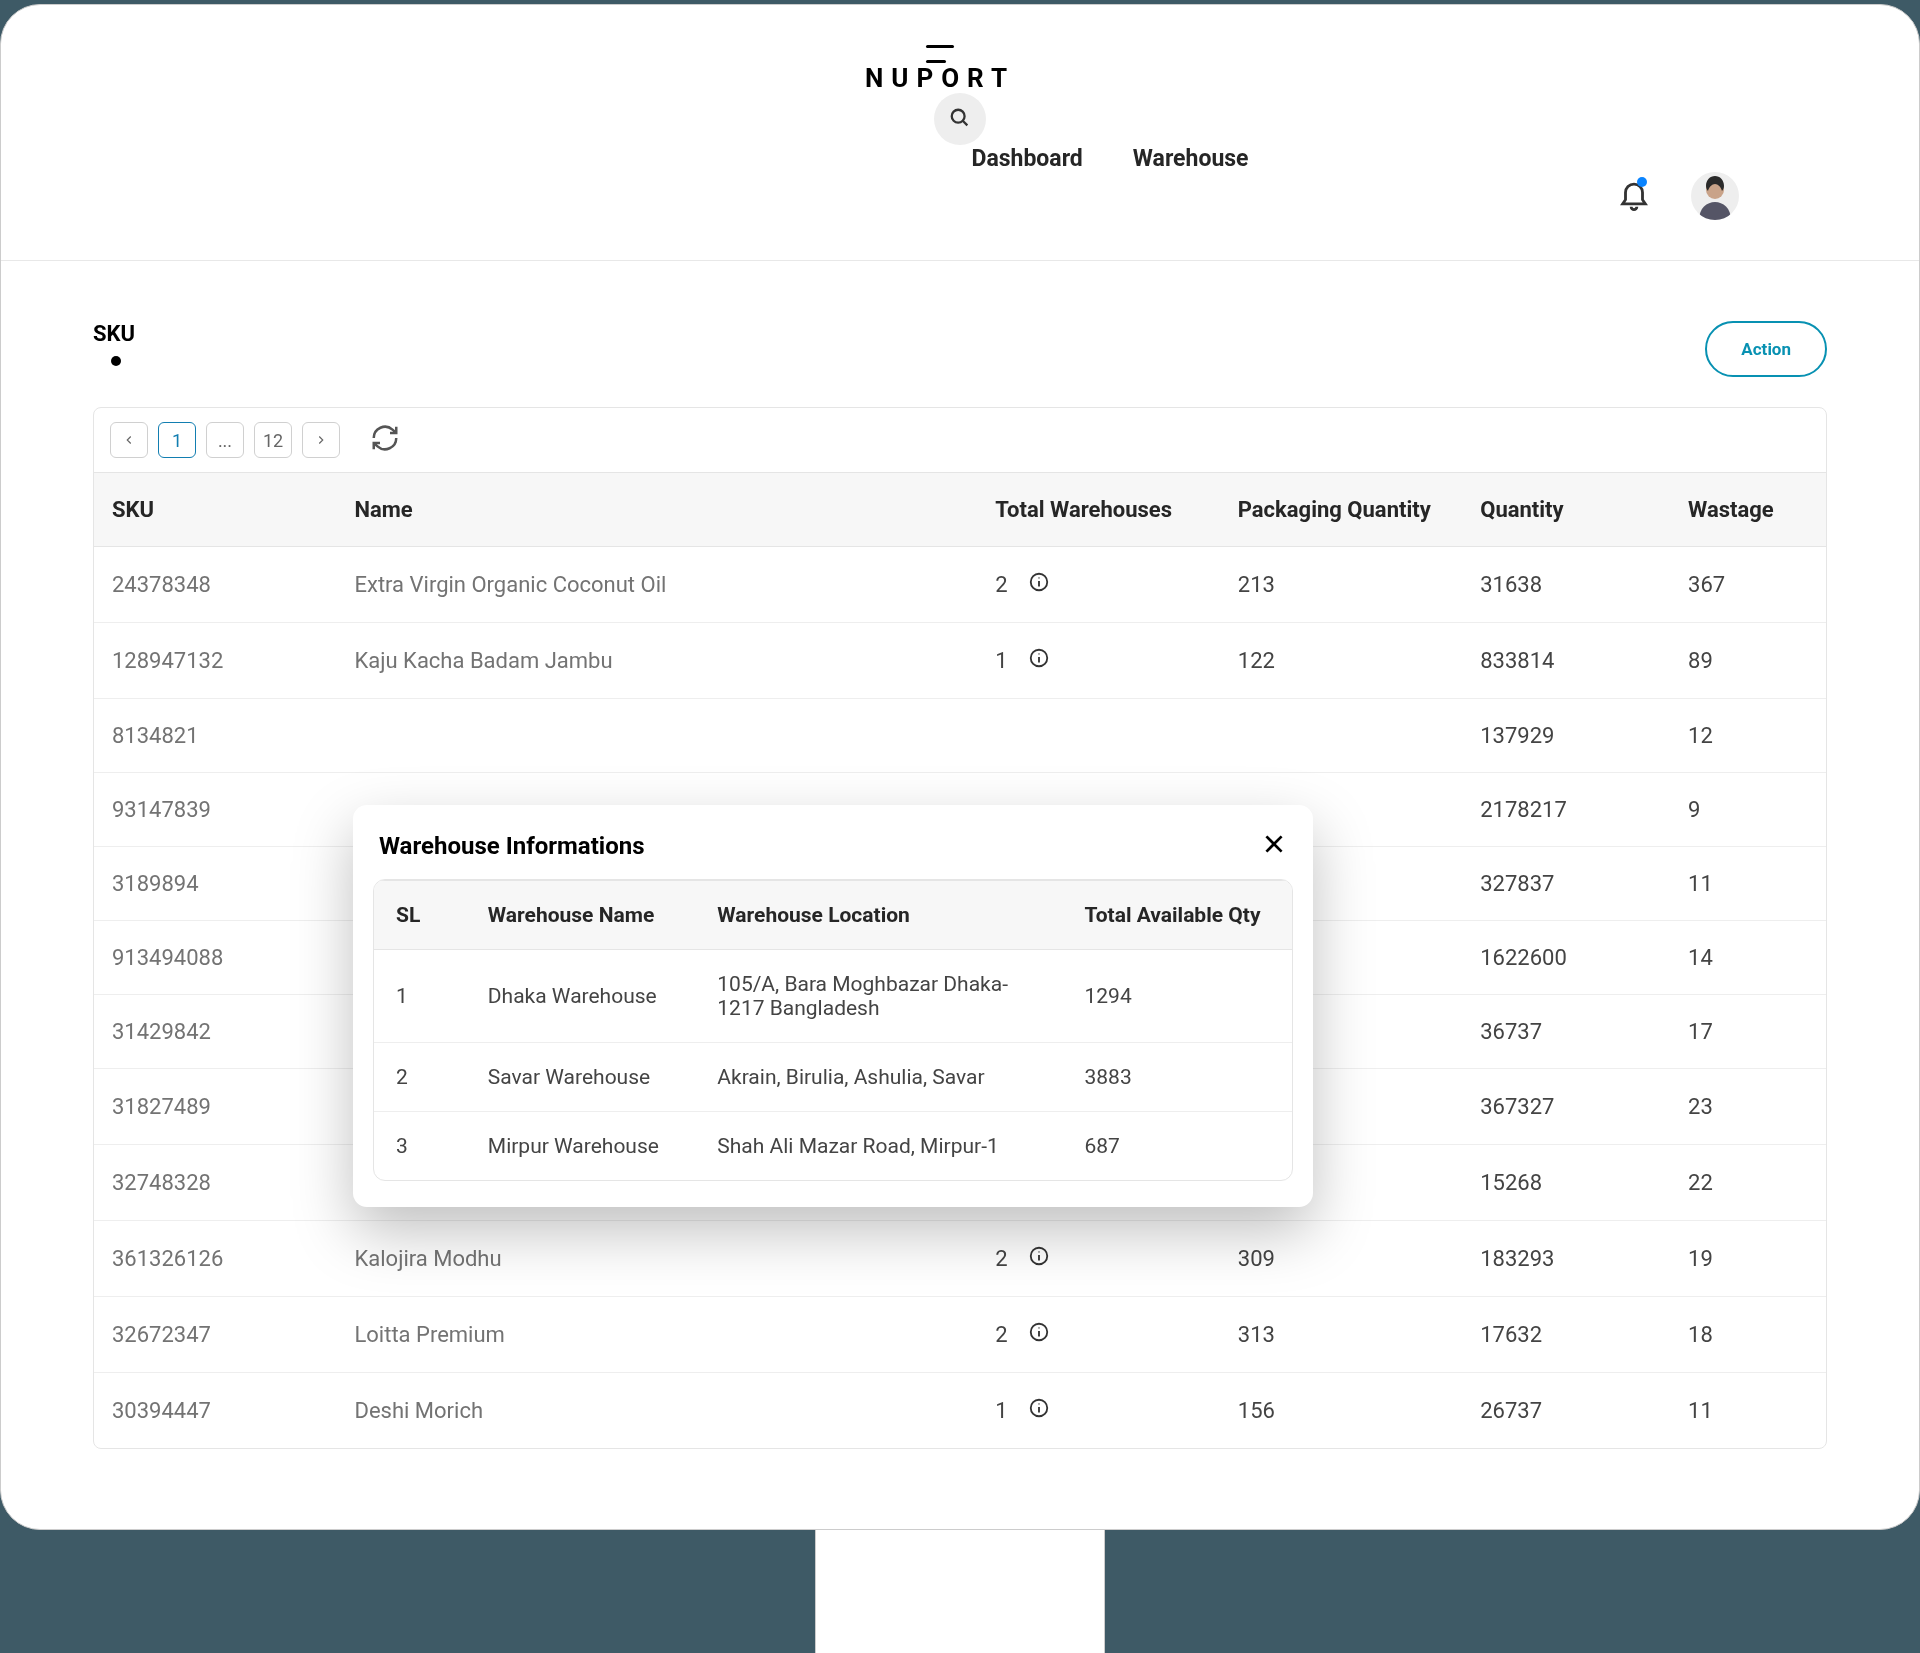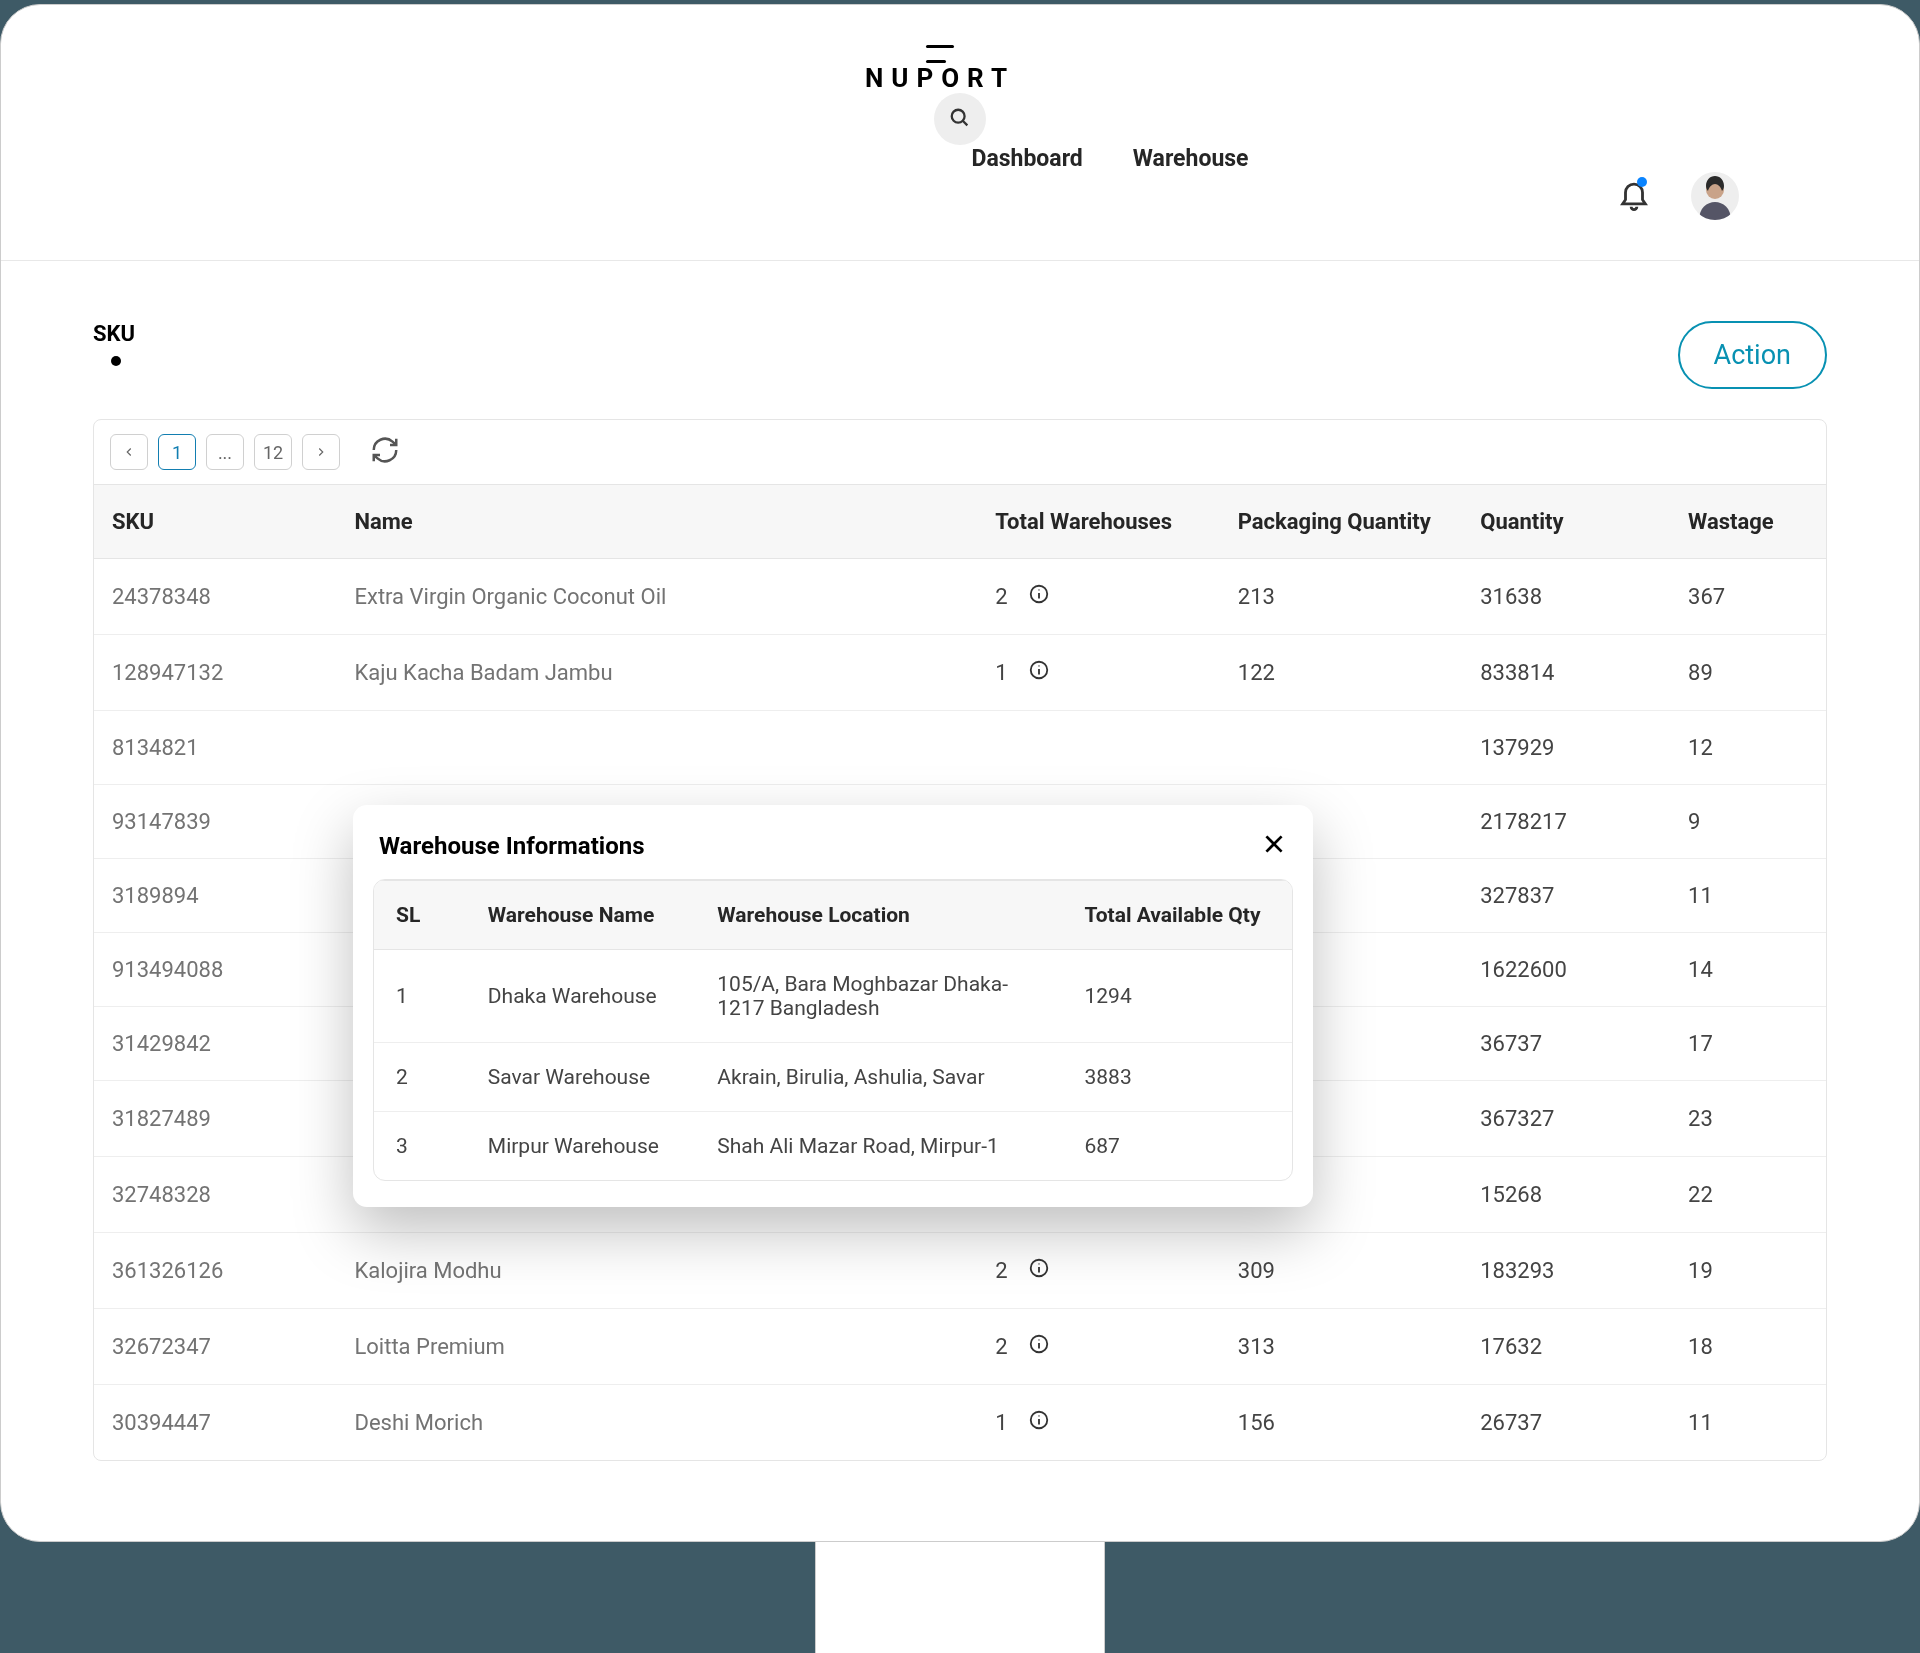--- a/index.html
+++ b/index.html
@@ -24,21 +24,21 @@
     .bell-wrap svg { width: 34px; height: 34px; stroke: #333; fill: none; stroke-width: 2; }
     .bell-dot { position: absolute; top: 0; right: 4px; width: 10px; height: 10px; border-radius: 50%; background: #0a84ff; }
     .avatar { width: 48px; height: 48px; border-radius: 50%; background: #eee; overflow: hidden; cursor: pointer; display: flex; align-items: center; justify-content: center; }
     .avatar svg { width: 48px; height: 48px; }
     
     .content { padding: 60px 92px 80px; position: relative; }
     .top-row { display: flex; align-items: flex-start; margin-bottom: 30px; }
     .sku-column { }
     .sku-label { font-size: 22px; font-weight: 700; margin-bottom: 10px; }
     .sku-dot { width: 10px; height: 10px; border-radius: 50%; background: #000; margin-left: 18px; }
-    .action-btn { margin-left: auto; padding: 16px 34px; font-size: 27px; font-weight: 400; color: #0891b2; border: 2px solid #0891b2; background: #fff; border-radius: 999px; cursor: pointer; }
+    .action-btn { margin-left: auto; padding: 16px 34px; font-size: 17px; font-weight: 700; color: #0891b2; border: 2px solid #0891b2; background: #fff; border-radius: 999px; cursor: pointer; }
     
     .table-wrap { border: 1px solid #e5e5e5; border-radius: 8px; overflow: hidden; }
     .table-controls { display: flex; align-items: center; gap: 10px; padding: 14px 16px; }
     .pager-btn { width: 38px; height: 36px; border: 1px solid #d0d0d0; border-radius: 6px; background: #fff; cursor: pointer; display: flex; align-items: center; justify-content: center; font-size: 18px; color: #666; }
     .pager-btn.active { border-color: #127eb1; color: #127eb1; }
     .pager-btn svg { width: 14px; height: 14px; stroke: #666; stroke-width: 2; fill: none; }
     .refresh { margin-left: 20px; cursor: pointer; }
     .refresh svg { width: 30px; height: 30px; stroke: #555; fill: none; stroke-width: 2; }
     
     table { width: 100%; border-collapse: collapse; }

